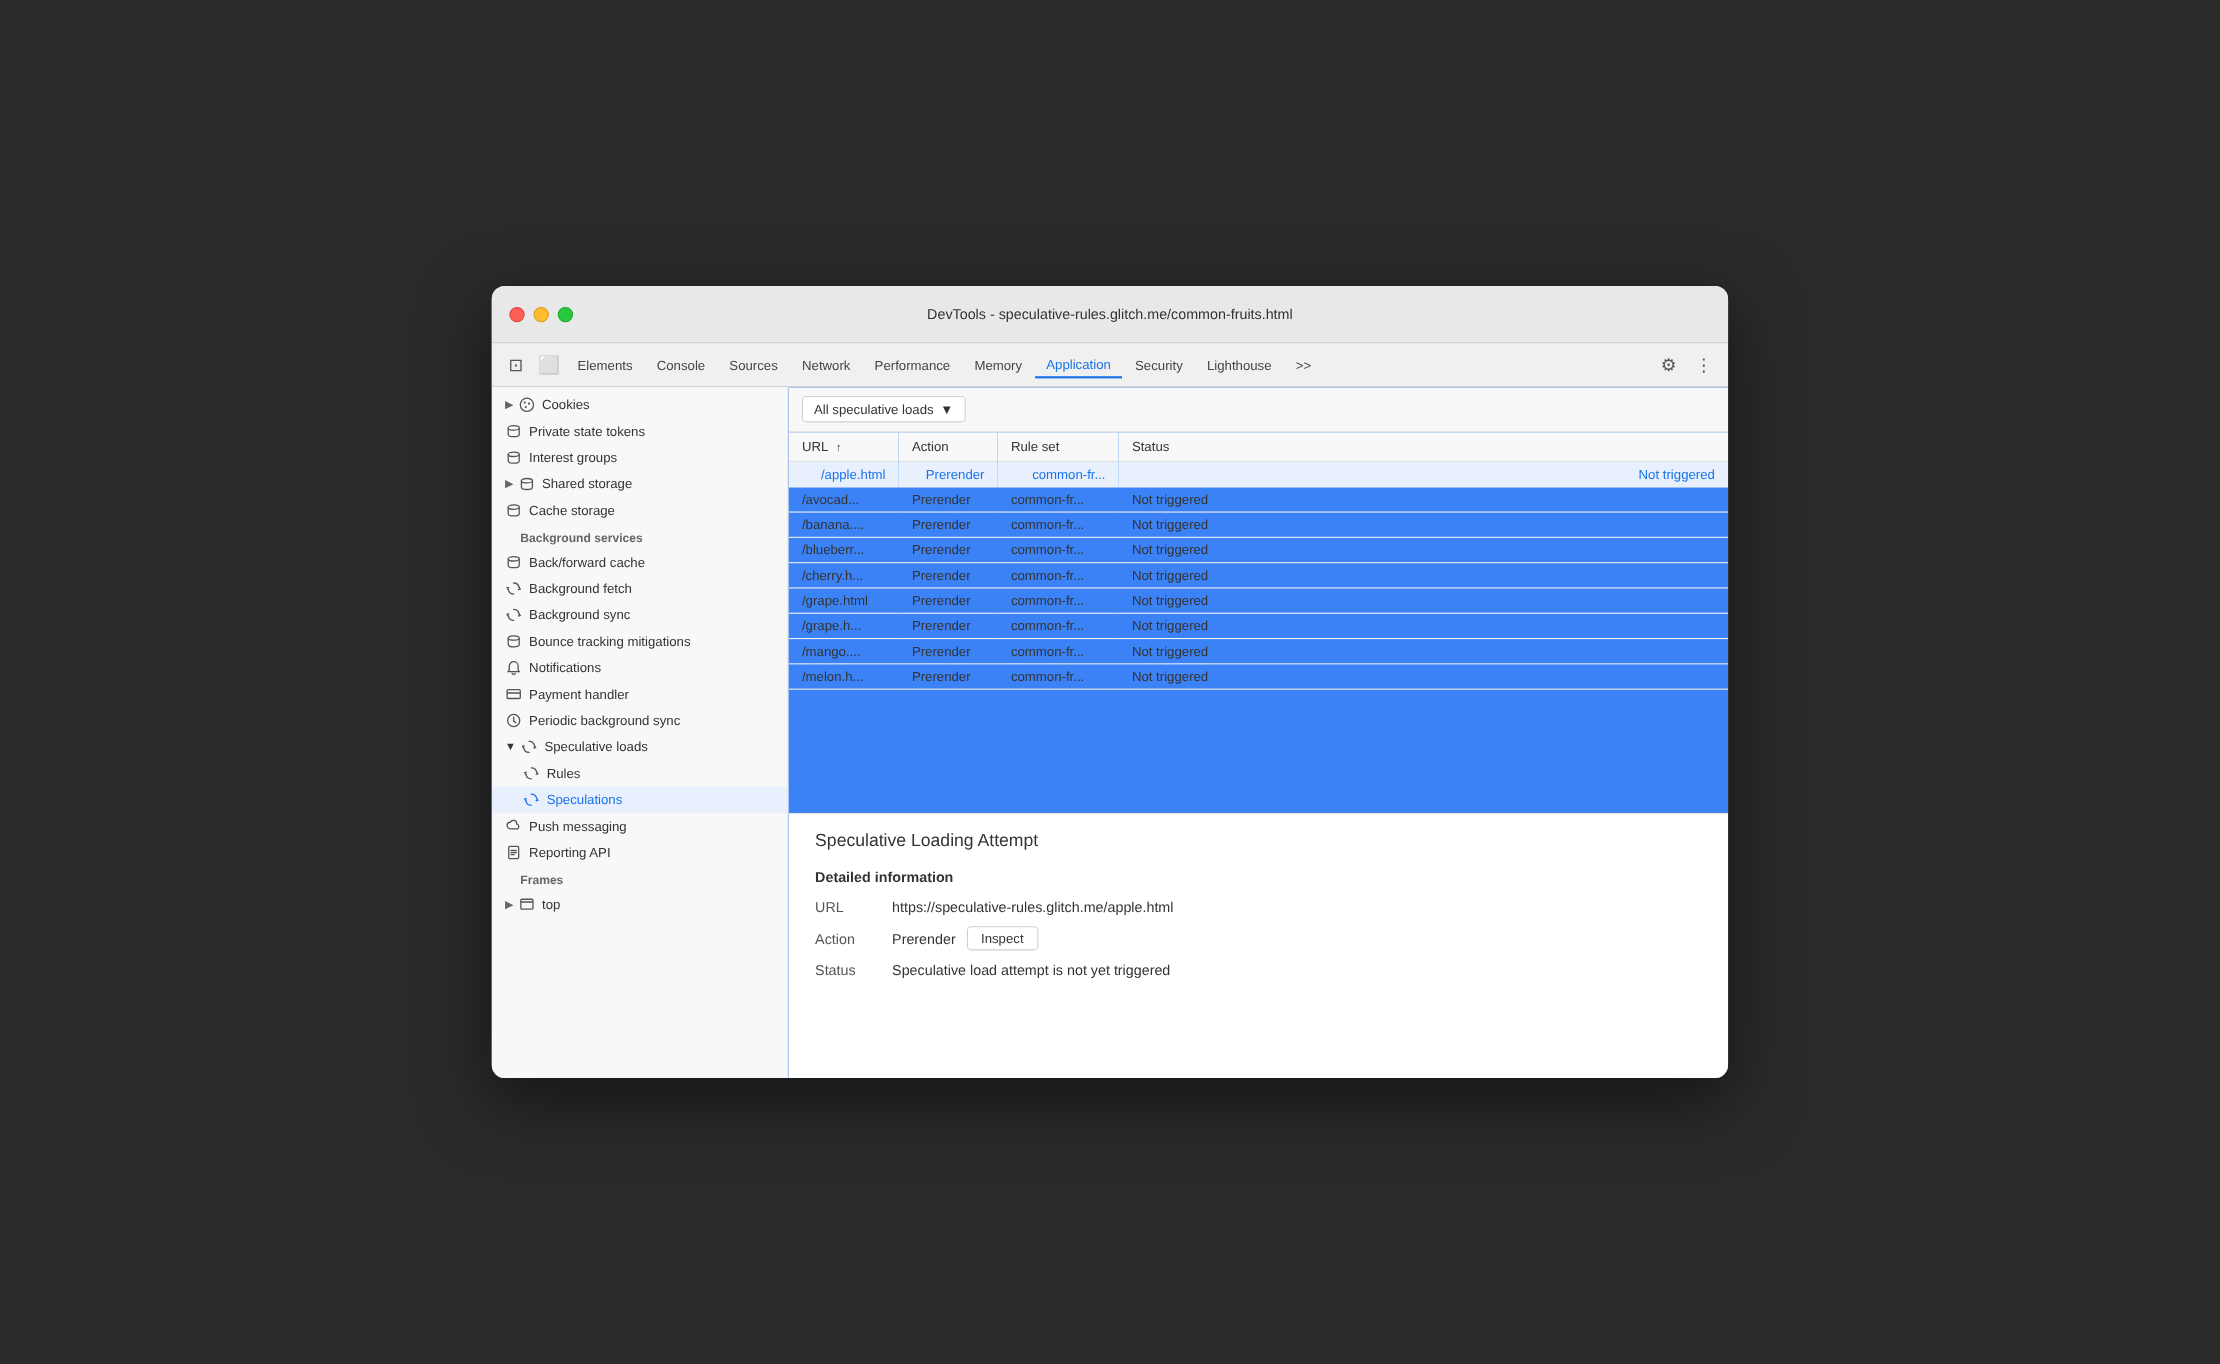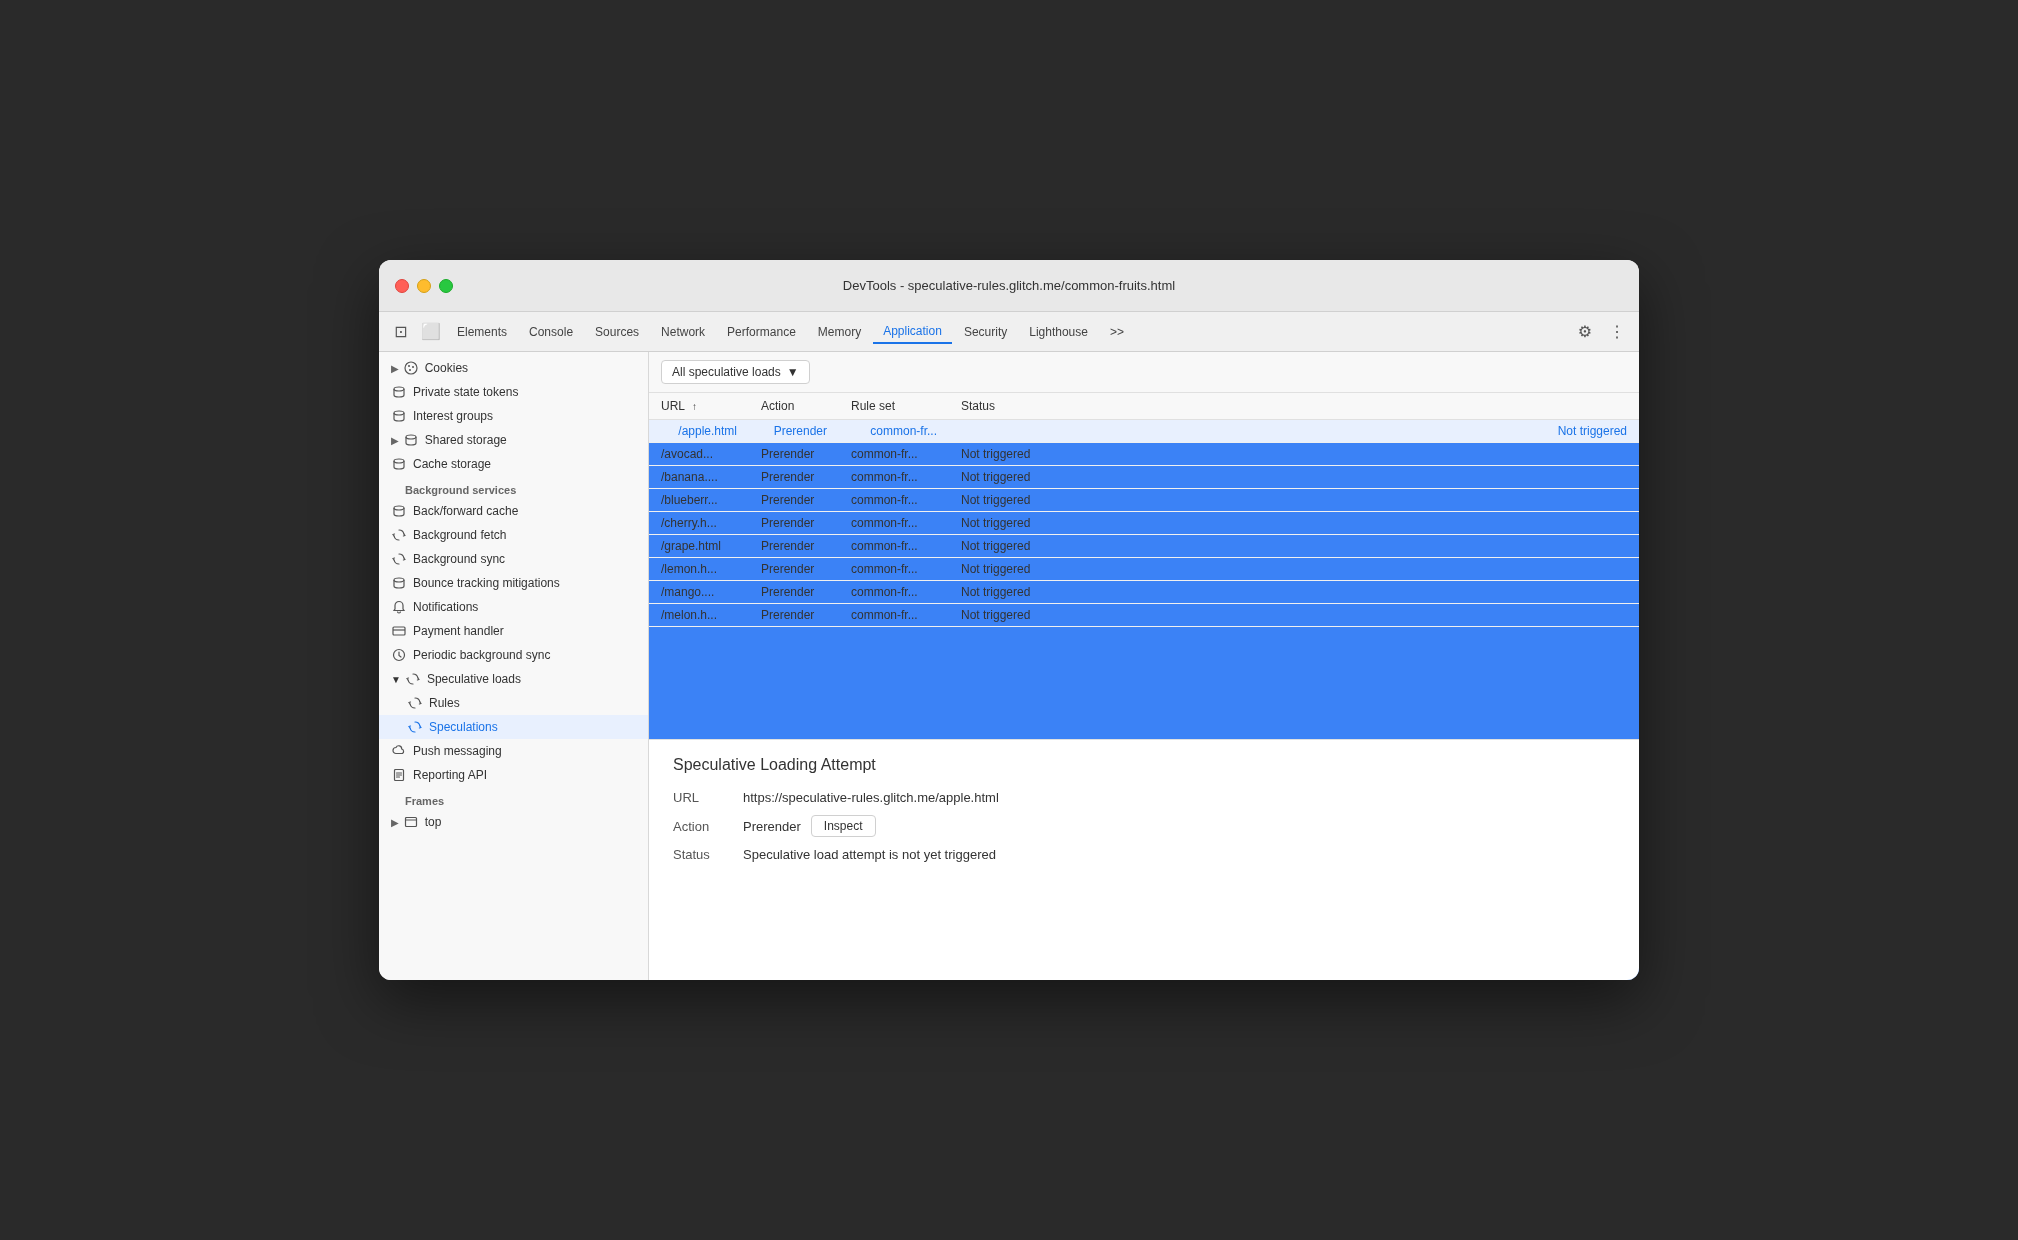--- a/index.html
+++ b/index.html
@@ -5,21 +5,21 @@
     * { box-sizing: border-box; margin: 0; padding: 0; }
     body {
       background: #2a2a2a;
       display: flex;
       justify-content: center;
       align-items: center;
       min-height: 100vh;
       font-family: -apple-system, BlinkMacSystemFont, 'Helvetica Neue', Arial, sans-serif;
     }
     .window {
-      width: 1260px;
+      width: 1124px;
       height: 720px;
       background: #f5f5f5;
       border-radius: 12px;
       box-shadow: 0 20px 60px rgba(0,0,0,0.5);
       overflow: hidden;
       display: flex;
       flex-direction: column;
     }
     .title-bar {
       background: #e8e8e8;
@@ -522,21 +522,21 @@
       <td>common-fr...</td>
       <td>Not triggered</td>
     </tr>
                 <tr>
       <td>/grape.html</td>
       <td>Prerender</td>
       <td>common-fr...</td>
       <td>Not triggered</td>
     </tr>
                 <tr>
-      <td>/lemon.h...</td>
+      <td>/grape.h...</td>
       <td>Prerender</td>
       <td>common-fr...</td>
       <td>Not triggered</td>
     </tr>
                 <tr>
       <td>/mango....</td>
       <td>Prerender</td>
       <td>common-fr...</td>
       <td>Not triggered</td>
     </tr>
@@ -546,20 +546,21 @@
       <td>common-fr...</td>
       <td>Not triggered</td>
     </tr>
               </tbody>
           </table>
         </div>
       </div>
 
       <div class="detail-panel">
         <div class="detail-title">Speculative Loading Attempt</div>
+        <div class="detail-section-label">Detailed information</div>
         <div class="detail-row">
           <span class="detail-label">URL</span>
           <span class="detail-value">https://speculative-rules.glitch.me/apple.html</span>
         </div>
         <div class="detail-row">
           <span class="detail-label">Action</span>
           <span class="detail-value">Prerender</span>
           <button class="inspect-button">Inspect</button>
         </div>
         <div class="detail-row">

